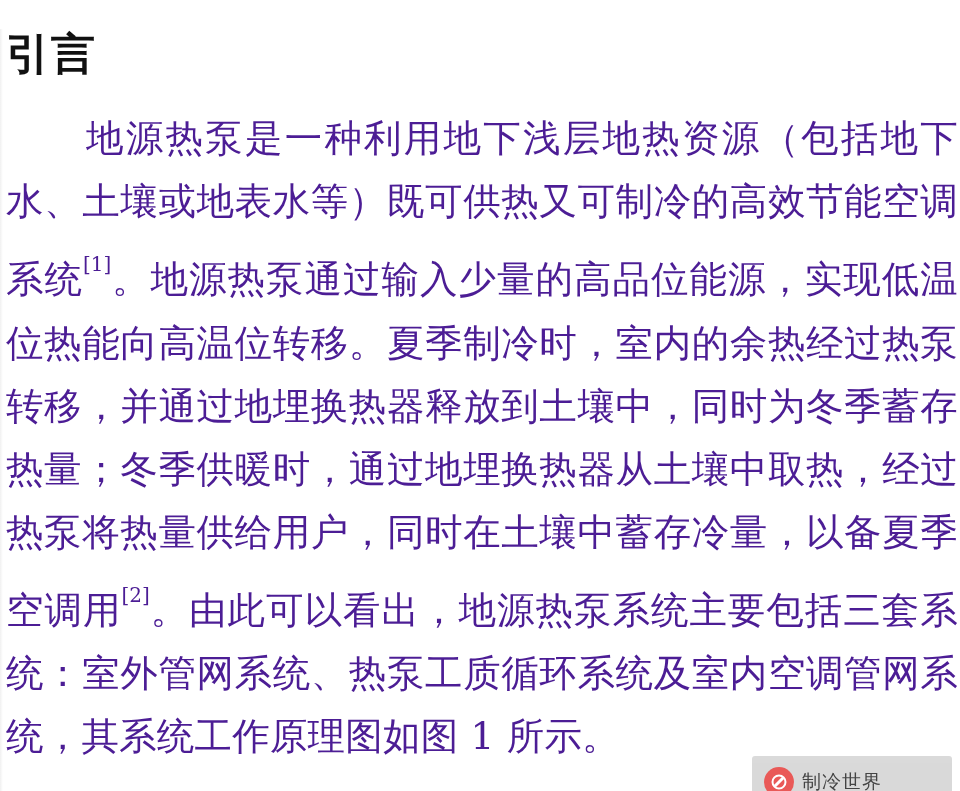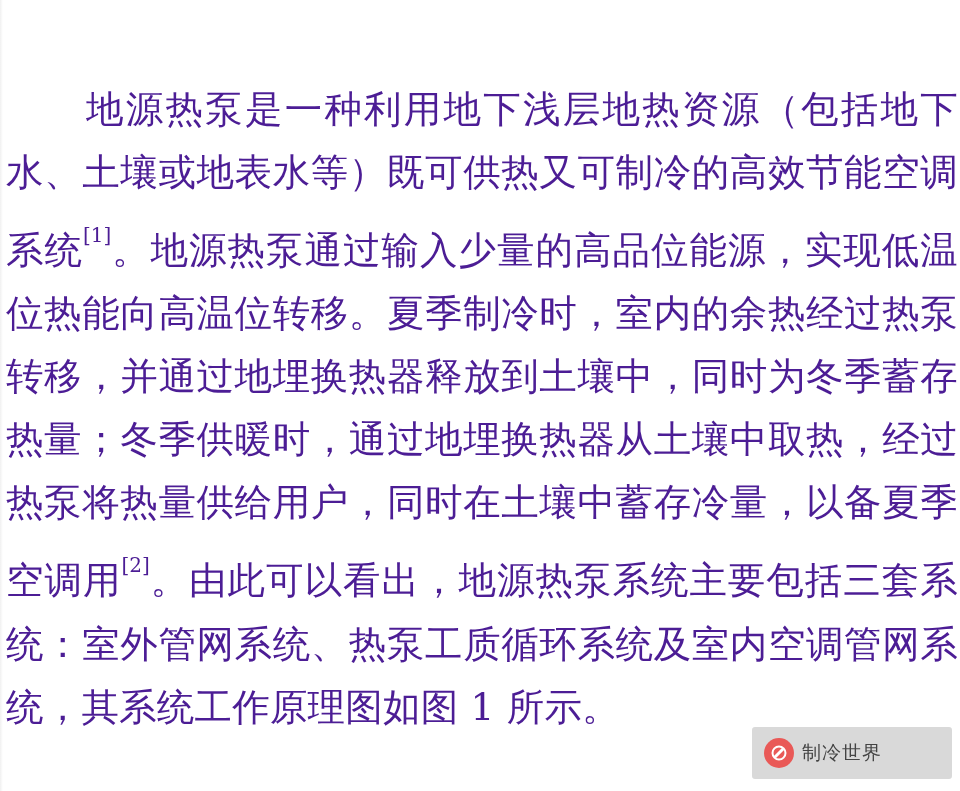--- a/index.html
+++ b/index.html
@@ -116,20 +116,21 @@
     background: linear-gradient(to right, rgba(0,0,0,0.06), rgba(0,0,0,0));
   }
 </style>
 </head>
 <body>
 
 <div class="page">
 
   <div class="scan-edge-left"></div>
 
+  <h1 class="heading">引言</h1>
 
   <div class="body-text"><span class="indent"></span><span>地源热泵是一种利用地下浅层地热资源（包括地下水、土壤或地表水等）既可供热又可制冷的高效节能空调系统</span><sup class="ref">[1]</sup><span>。地源热泵通过输入少量的高品位能源，实现低温位热能向高温位转移。夏季制冷时，室内的余热经过热泵转移，并通过地埋换热器释放到土壤中，同时为冬季蓄存热量；冬季供暖时，通过地埋换热器从土壤中取热，经过热泵将热量供给用户，同时在土壤中蓄存冷量，以备夏季空调用</span><sup class="ref">[2]</sup><span>。由此可以看出，地源热泵系统主要包括三套系统：室外管网系统、热泵工质循环系统及室内空调管网系统，其系统工作原理图如图 1 所示。</span></div>
 
   <div class="watermark">
     <span class="wm-logo"></span>
     <span class="wm-text">制冷世界</span>
   </div>
 
 </div>
 

